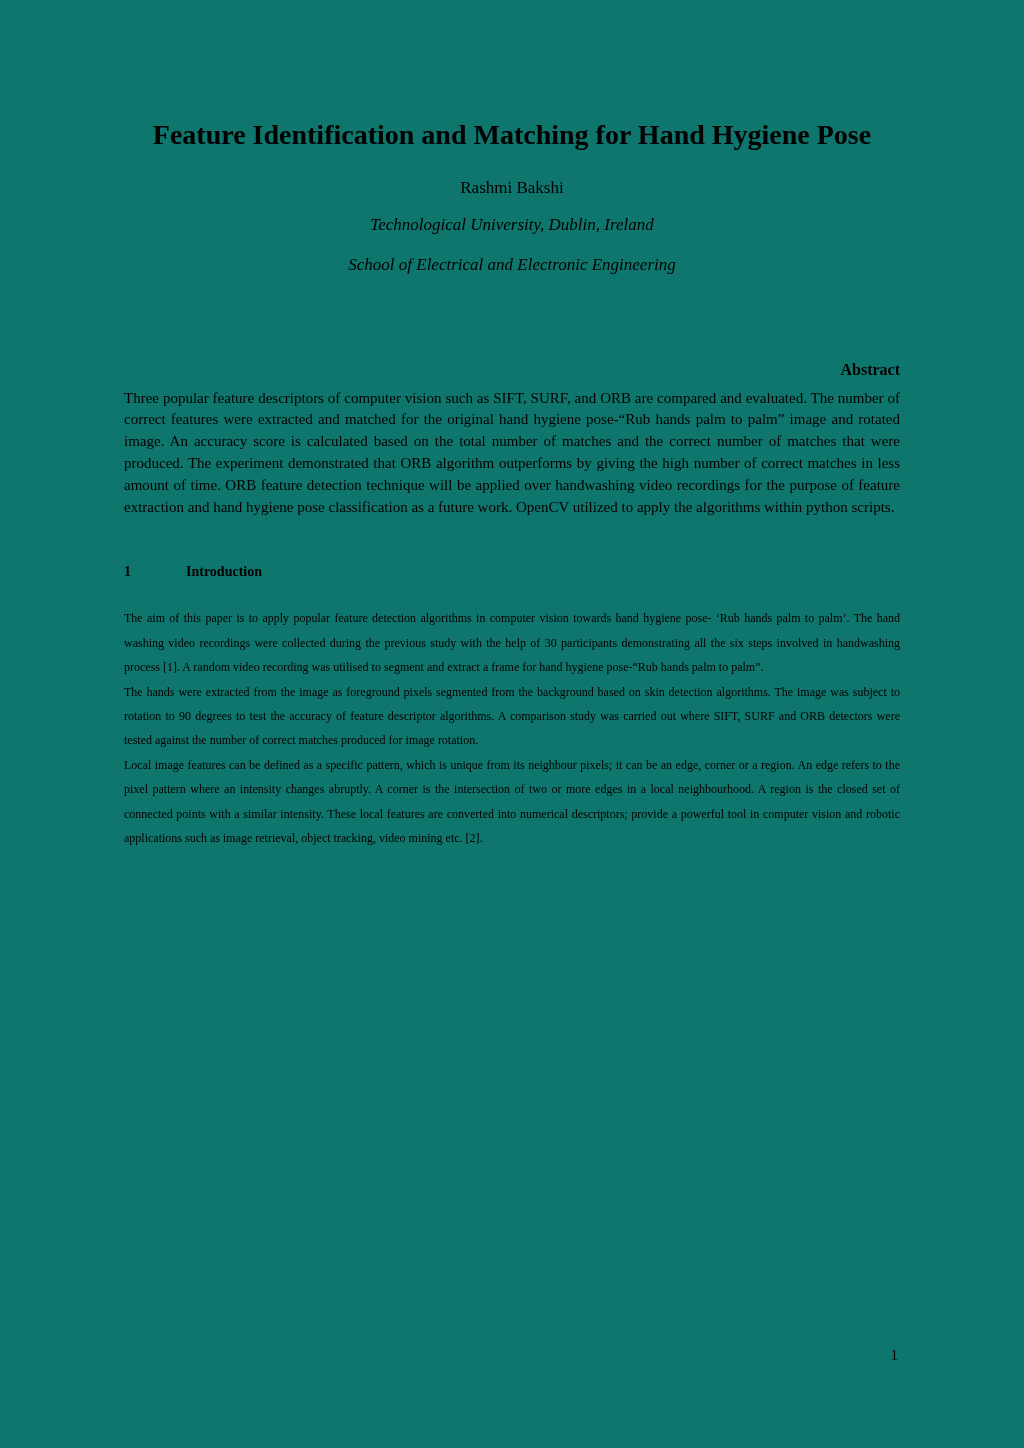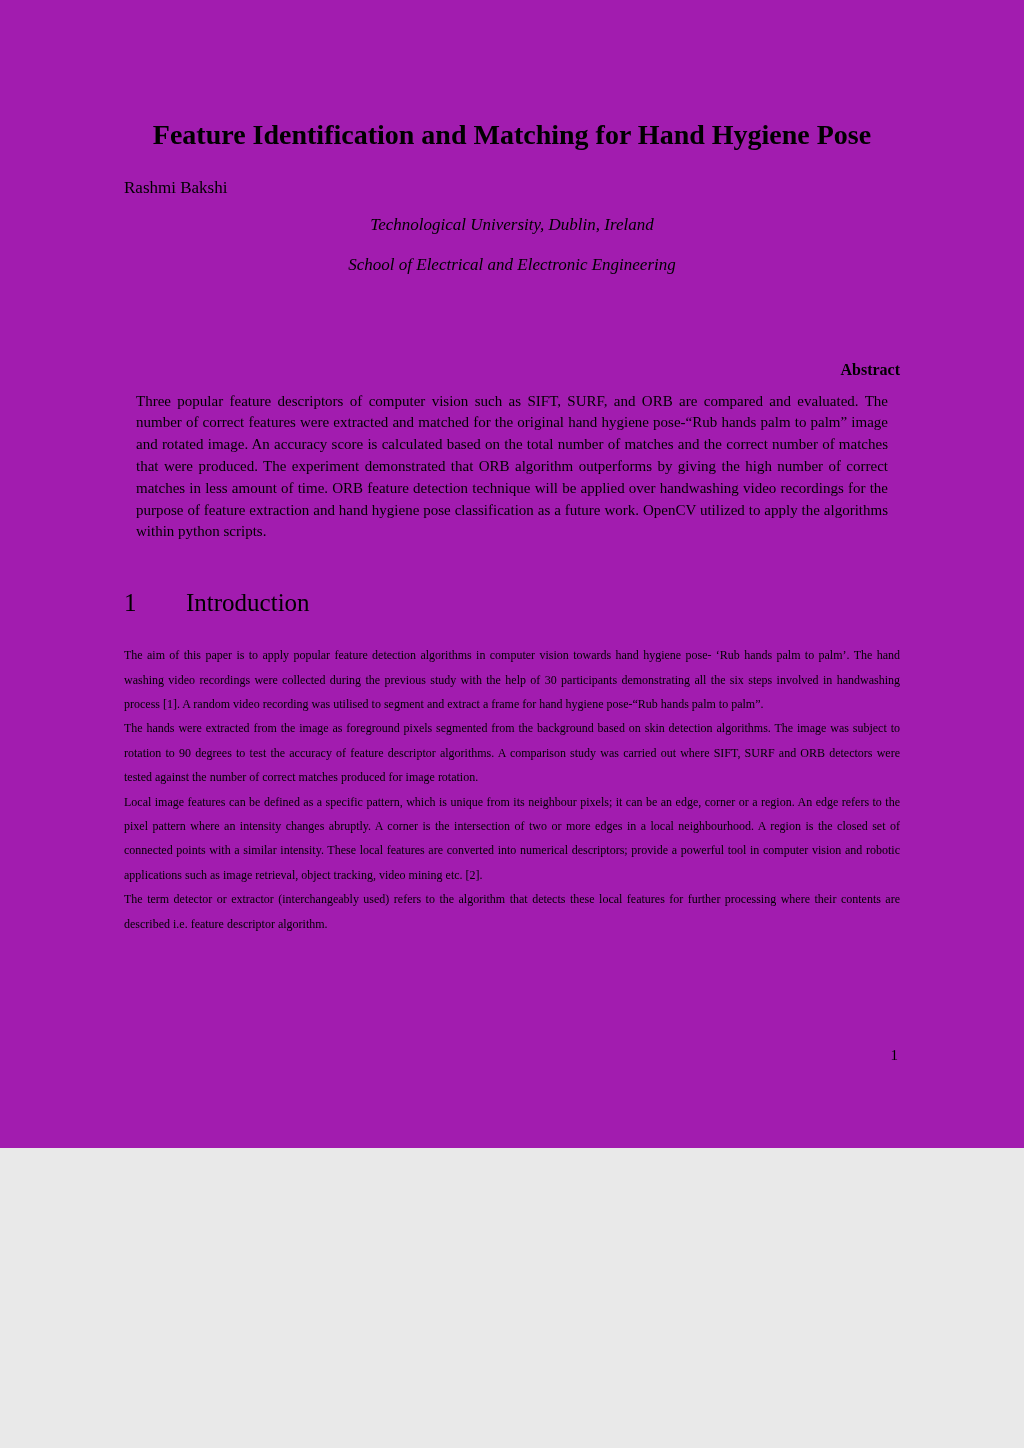--- a/index.html
+++ b/index.html
@@ -1,65 +1,65 @@
 <!DOCTYPE html>
 <html><head>
 <meta charset="utf-8">
 <style>
   html, body { margin: 0; padding: 0; background: #e9e9e9; }
   .page {
     width: 1024px;
-    height: 1148px;
+    height: 1448px;
     margin: 0 auto;
-    background: #a21caf;
+    background: #0f766e;
     position: relative;
     box-sizing: border-box;
     padding: 118px 124px 0 124px;
     font-family: "Liberation Serif", "DejaVu Serif", serif;
     color: #000000;
   }
   .title {
     font-size: 28px;
     font-weight: bold;
     text-align: center;
     margin: 0 0 26px 0;
     line-height: 1.2;
   }
   .author {
     font-size: 17px;
-    text-align: left;
+    text-align: center;
     margin: 0 0 17px 0;
   }
   .affil {
     font-size: 17px;
     font-style: italic;
     text-align: center;
     margin: 0 0 20px 0;
   }
   .abstract-heading {
     font-size: 16px;
     font-weight: bold;
     text-align: right;
     margin: 86px 0 9px 0;
   }
   .abstract-text {
     font-size: 15px;
     line-height: 21.8px;
     text-align: justify;
-    margin: 12px;
+    margin: 0;
     font-family: Liberation Serif, serif;
   }
   .keywords {
     font-size: 16px;
     margin: 47px 0 0 0;
   }
   .keywords .kw-label { font-weight: bold; margin-right: 8px; }
   .section-heading {
-    font-size: 25px;
-    font-weight: normal;
+    font-size: 14px;
+    font-weight: bold;
     margin: 46px 0 26px 0;
   }
   .sec-num { display: inline-block; width: 62px; }
   p.body {
     font-size: 12px;
     line-height: 24.4px;
     text-align: justify;
     margin: 0;
   }
   .page-number {
@@ -84,17 +84,16 @@
   <p class="abstract-text">Three popular feature descriptors of computer vision such as SIFT, SURF, and ORB are compared and evaluated. The number of correct features were extracted and matched for the original hand hygiene pose-“Rub hands palm to palm” image and rotated image. An accuracy score is calculated based on the total number of matches and the correct number of matches that were produced. The experiment demonstrated that ORB algorithm outperforms by giving the high number of correct matches in less amount of time. ORB feature detection technique will be applied over handwashing video recordings for the purpose of feature extraction and hand hygiene pose classification as a future work. OpenCV utilized to apply the algorithms within python scripts.</p>
 
 
   <h2 class="section-heading">
     <span class="sec-num">1</span><span>Introduction</span>
   </h2>
   <p class="body">The aim of this paper is to apply popular feature detection algorithms in computer vision towards hand hygiene pose- ‘Rub hands palm to palm’. The hand washing video recordings were collected during the previous study with the help of 30 participants demonstrating all the six steps involved in handwashing process [1]. A random video recording was utilised to segment and extract a frame for hand hygiene pose-“Rub hands palm to palm”.</p>
   <p class="body">The hands were extracted from the image as foreground pixels segmented from the background based on skin detection algorithms. The image was subject to rotation to 90 degrees to test the accuracy of feature descriptor algorithms. A comparison study was carried out where SIFT, SURF and ORB detectors were tested against the number of correct matches produced for image rotation.</p>
 
   <p class="body">Local image features can be defined as a specific pattern, which is unique from its neighbour pixels; it can be an edge, corner or a region. An edge refers to the pixel pattern where an intensity changes abruptly. A corner is the intersection of two or more edges in a local neighbourhood. A region is the closed set of connected points with a similar intensity. These local features are converted into numerical descriptors; provide a powerful tool in computer vision and robotic applications such as image retrieval, object tracking, video mining etc. [2].</p>
-  <p class="body">The term detector or extractor (interchangeably used) refers to the algorithm that detects these local features for further processing where their contents are described i.e. feature descriptor algorithm.</p>
 
   <div class="page-number">1</div>
 
 </div>
 
 </body></html>

